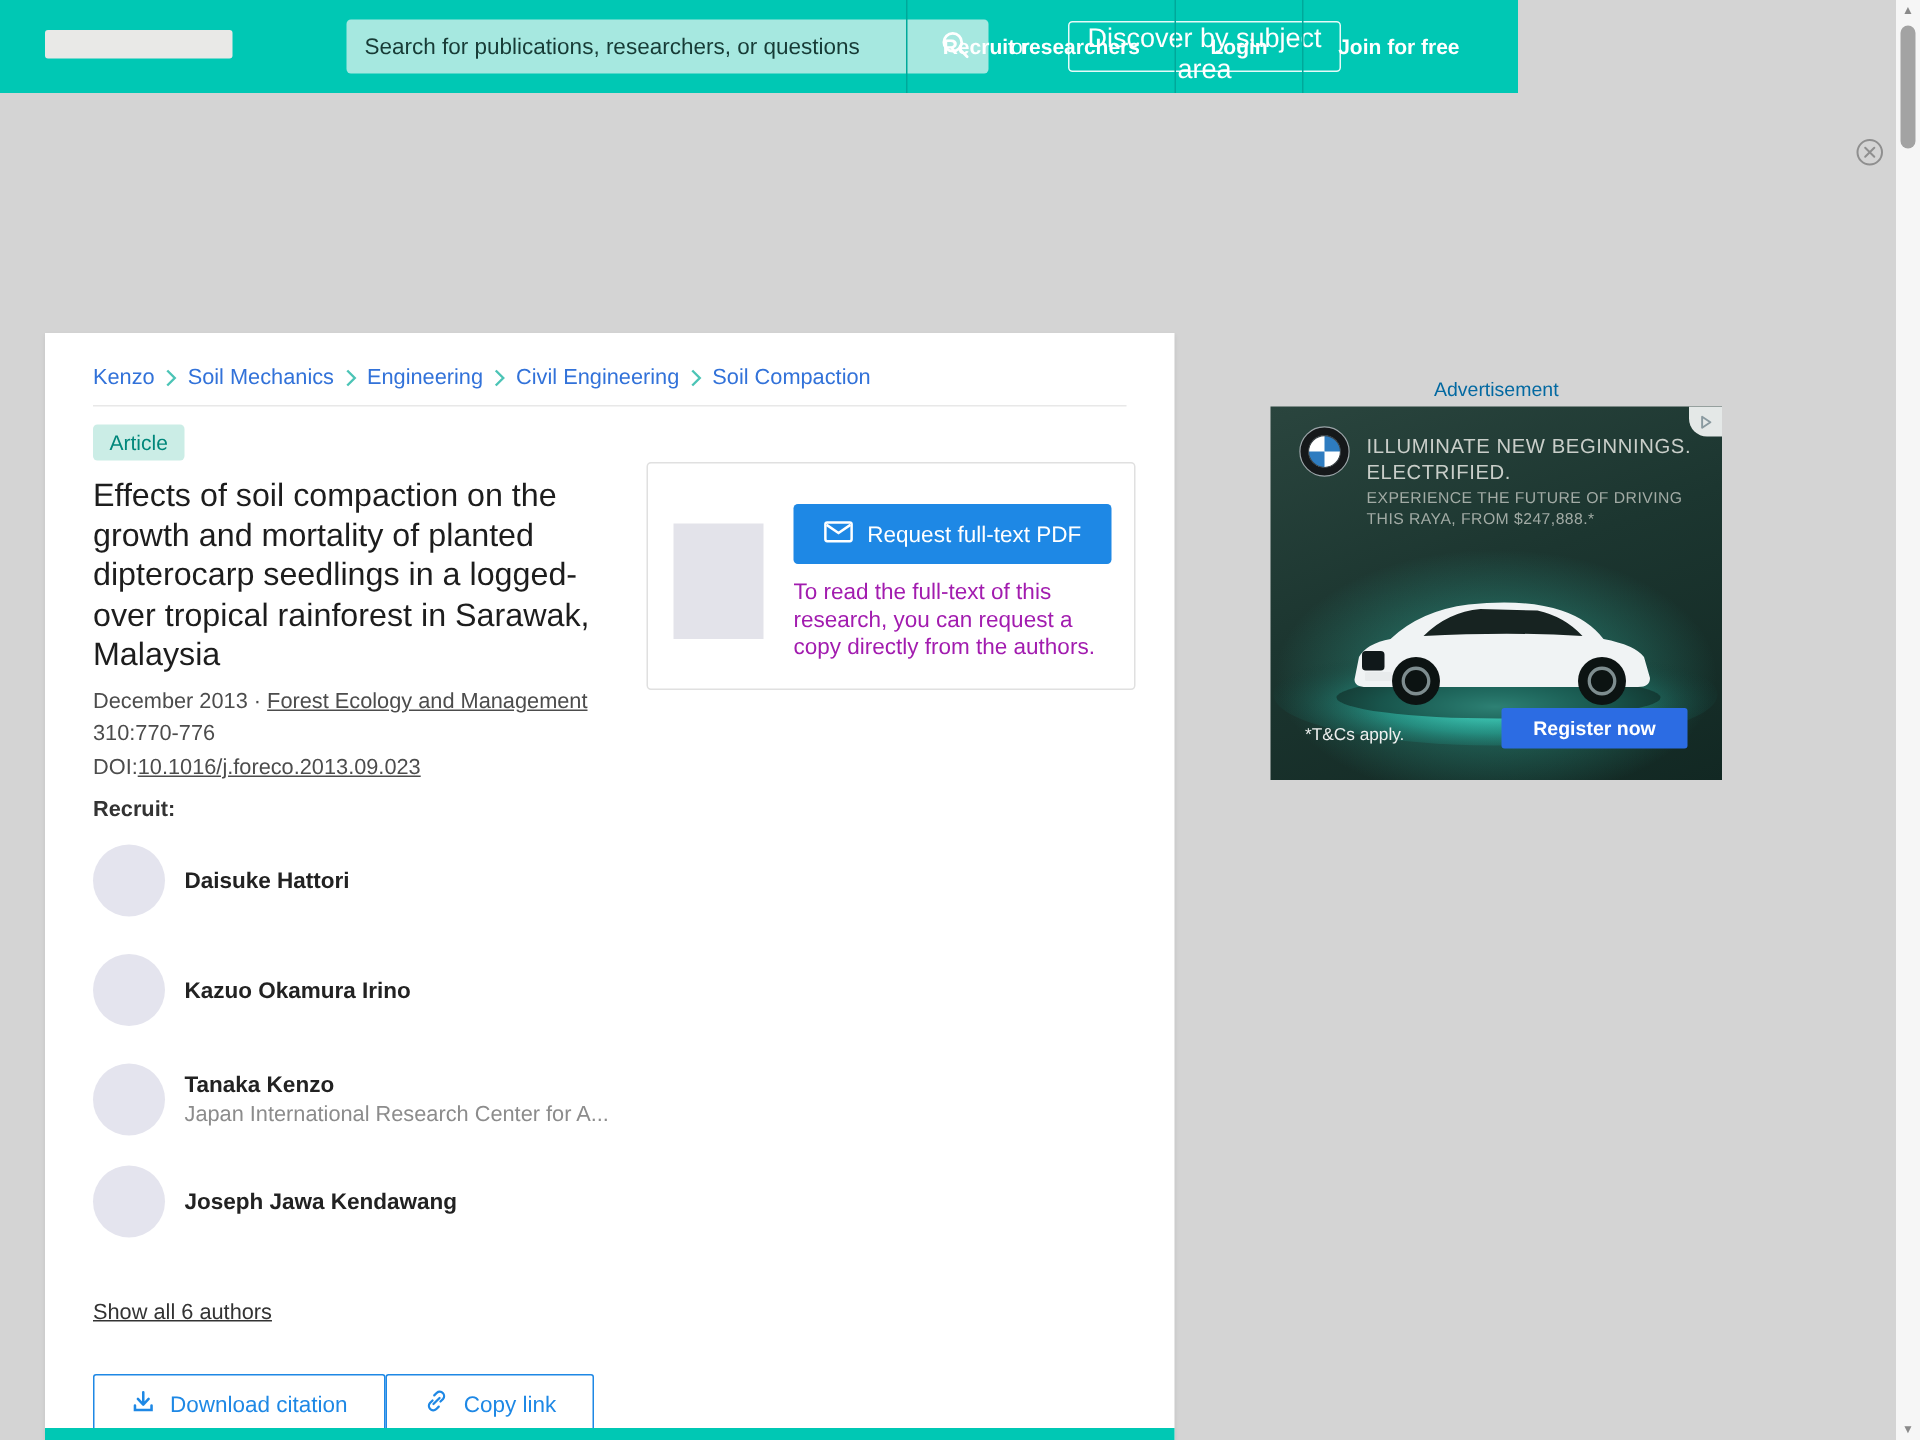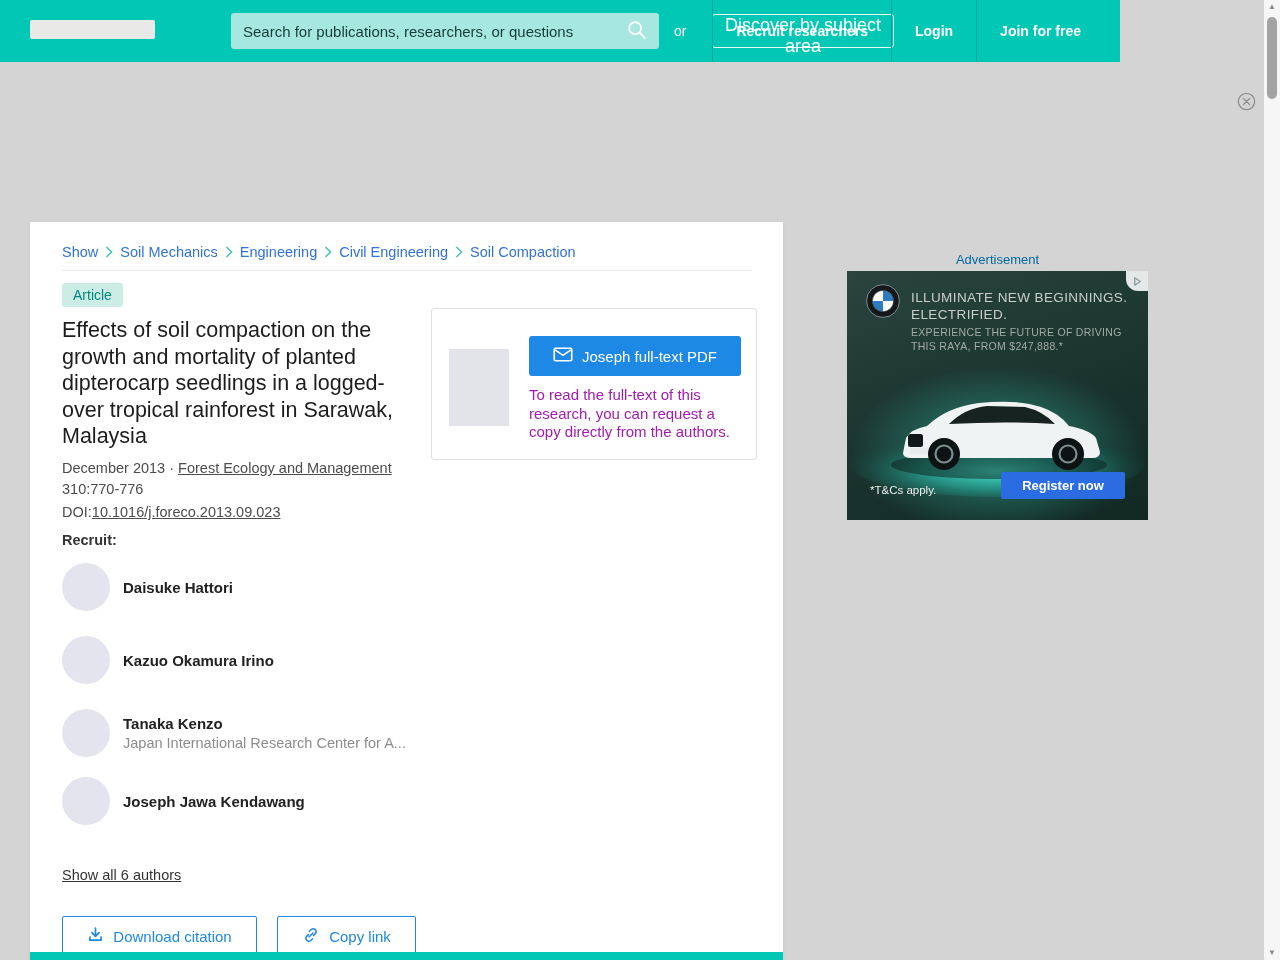--- a/index.html
+++ b/index.html
@@ -1,21 +1,21 @@
 <!DOCTYPE html>
 <html><head>
 <meta charset="utf-8">
 <style>
   * { margin:0; padding:0; box-sizing:border-box; }
   html,body { width:1280px; height:960px; overflow:hidden; }
   body { font-family:"Liberation Sans", sans-serif; background:#D4D4D4; }
   .stage { position:relative; width:1280px; height:960px; background:#D4D4D4; overflow:hidden; }
 
   
-  .header { position:absolute; left:0; top:0; width:1120px; height:62px; background:#00C8B4; z-index:5; }
+  .header { position:absolute; left:0; top:0; width:1012px; height:62px; background:#00C8B4; z-index:5; }
   .logo-ph { position:absolute; left:30px; top:20px; width:125px; height:19px; background:#E9E9E7; border-radius:2px; }
   .search-wrap { position:absolute; left:231px; top:13px; width:428px; height:36px; }
   .search-input { width:100%; height:100%; border:none; border-radius:3px; background:#A6E8E0;
     padding:0 44px 0 12px; font-family:"Liberation Sans",sans-serif; font-size:15px; color:#173B36; outline:none; }
   .search-input::placeholder { color:#173B36; opacity:1; }
   .search-btn { position:absolute; right:4px; top:4px; width:36px; height:28px; background:transparent;
     border:none; display:flex; align-items:center; justify-content:center; cursor:pointer; }
   .or-label { position:absolute; left:674px; top:0; height:62px; line-height:62px; color:#fff; font-size:14px; }
   .discover-btn { position:absolute; left:712px; top:14px; width:182px; height:34px; background:transparent;
     border:1px solid rgba(255,255,255,0.9); border-radius:3px; color:#fff; font-size:18px;
@@ -49,21 +49,21 @@
   .meta a { color:#4C4C4C; text-decoration:underline; cursor:pointer; }
   .meta .doi-line { margin-top:3px; }
   .authors-label { position:absolute; left:32px; top:310px; font-size:14.5px; font-weight:bold; color:#333; }
   .authors { position:absolute; left:32px; top:341px; width:352px; }
   .author-row { display:flex; align-items:center; margin-bottom:25px; cursor:pointer; }
   .author-row.row-2 { margin-bottom:20px; }
   .avatar { width:48px; height:48px; border-radius:50%; background:#E4E4EE; flex:0 0 48px; margin-right:13px; }
   .author-name { font-size:15px; font-weight:bold; color:#222; }
   .author-affil { font-size:14.5px; color:#8C8C8C; margin-top:3px; }
   .show-all { position:absolute; left:32px; top:645px; font-size:14.5px; color:#333; text-decoration:underline; cursor:pointer; }
-  .action-row { position:absolute; left:32px; top:694px; display:flex; gap:20px; }
+  .action-row { position:absolute; left:32px; top:694px; display:flex; }
   .action-btn { display:inline-flex; align-items:center; justify-content:center; gap:9px; height:40px;
     background:#fff; border:1px solid #1E88E5; border-radius:2px; color:#1E88E5; font-size:15px;
     font-family:"Liberation Sans",sans-serif; cursor:pointer; }
   .btn-download { width:195px; }
   .btn-copy { width:139px; }
   .bottom-teal { position:absolute; left:0; bottom:0; width:100%; height:8px; background:#00C8B4; }
 
   
   .request-box { position:absolute; left:401px; top:86px; width:326px; height:152px; background:#fff;
     border:1px solid #E0E0E0; border-radius:3px; }
@@ -130,21 +130,21 @@
       <svg width="19" height="19" viewBox="0 0 20 20">
         <circle cx="10" cy="10" r="8.6" fill="none" stroke="#8F8F8F" stroke-width="1.4"></circle>
         <path d="M6.8,6.8 L13.2,13.2 M13.2,6.8 L6.8,13.2" stroke="#8F8F8F" stroke-width="1.4" stroke-linecap="round"></path>
       </svg>
     </span>
   </button>
 
   <div class="card">
 
     <nav class="breadcrumb">
-      <a class="crumb">Show</a>
+      <a class="crumb">Kenzo</a>
       <span class="crumb-sep">
           <svg width="8" height="12" viewBox="0 0 8 12">
             <path d="M1.5,1 L6.5,6 L1.5,11" stroke="#4CC4B6" stroke-width="1.6" fill="none"></path>
           </svg>
         </span>
       <a class="crumb">Soil Mechanics</a>
       <span class="crumb-sep">
           <svg width="8" height="12" viewBox="0 0 8 12">
             <path d="M1.5,1 L6.5,6 L1.5,11" stroke="#4CC4B6" stroke-width="1.6" fill="none"></path>
           </svg>
@@ -238,21 +238,21 @@
 
     <div class="request-box">
       <div class="thumb-ph"></div>
       <button class="request-btn">
         <span>
           <svg width="20" height="15" viewBox="0 0 24 18">
             <rect x="1.5" y="1.5" width="21" height="15" rx="1.5" fill="none" stroke="#ffffff" stroke-width="2"></rect>
             <path d="M2.5,3.5 L12,10 L21.5,3.5" fill="none" stroke="#ffffff" stroke-width="2"></path>
           </svg>
         </span>
-        <span>Joseph full-text PDF</span>
+        <span>Request full-text PDF</span>
       </button>
       <p class="request-desc">To read the full-text of this research, you can request a copy directly from the authors.</p>
     </div>
 
     <div class="bottom-teal"></div>
   </div>
 
   <div class="ad-label">Advertisement</div>
 
   <div class="ad">

